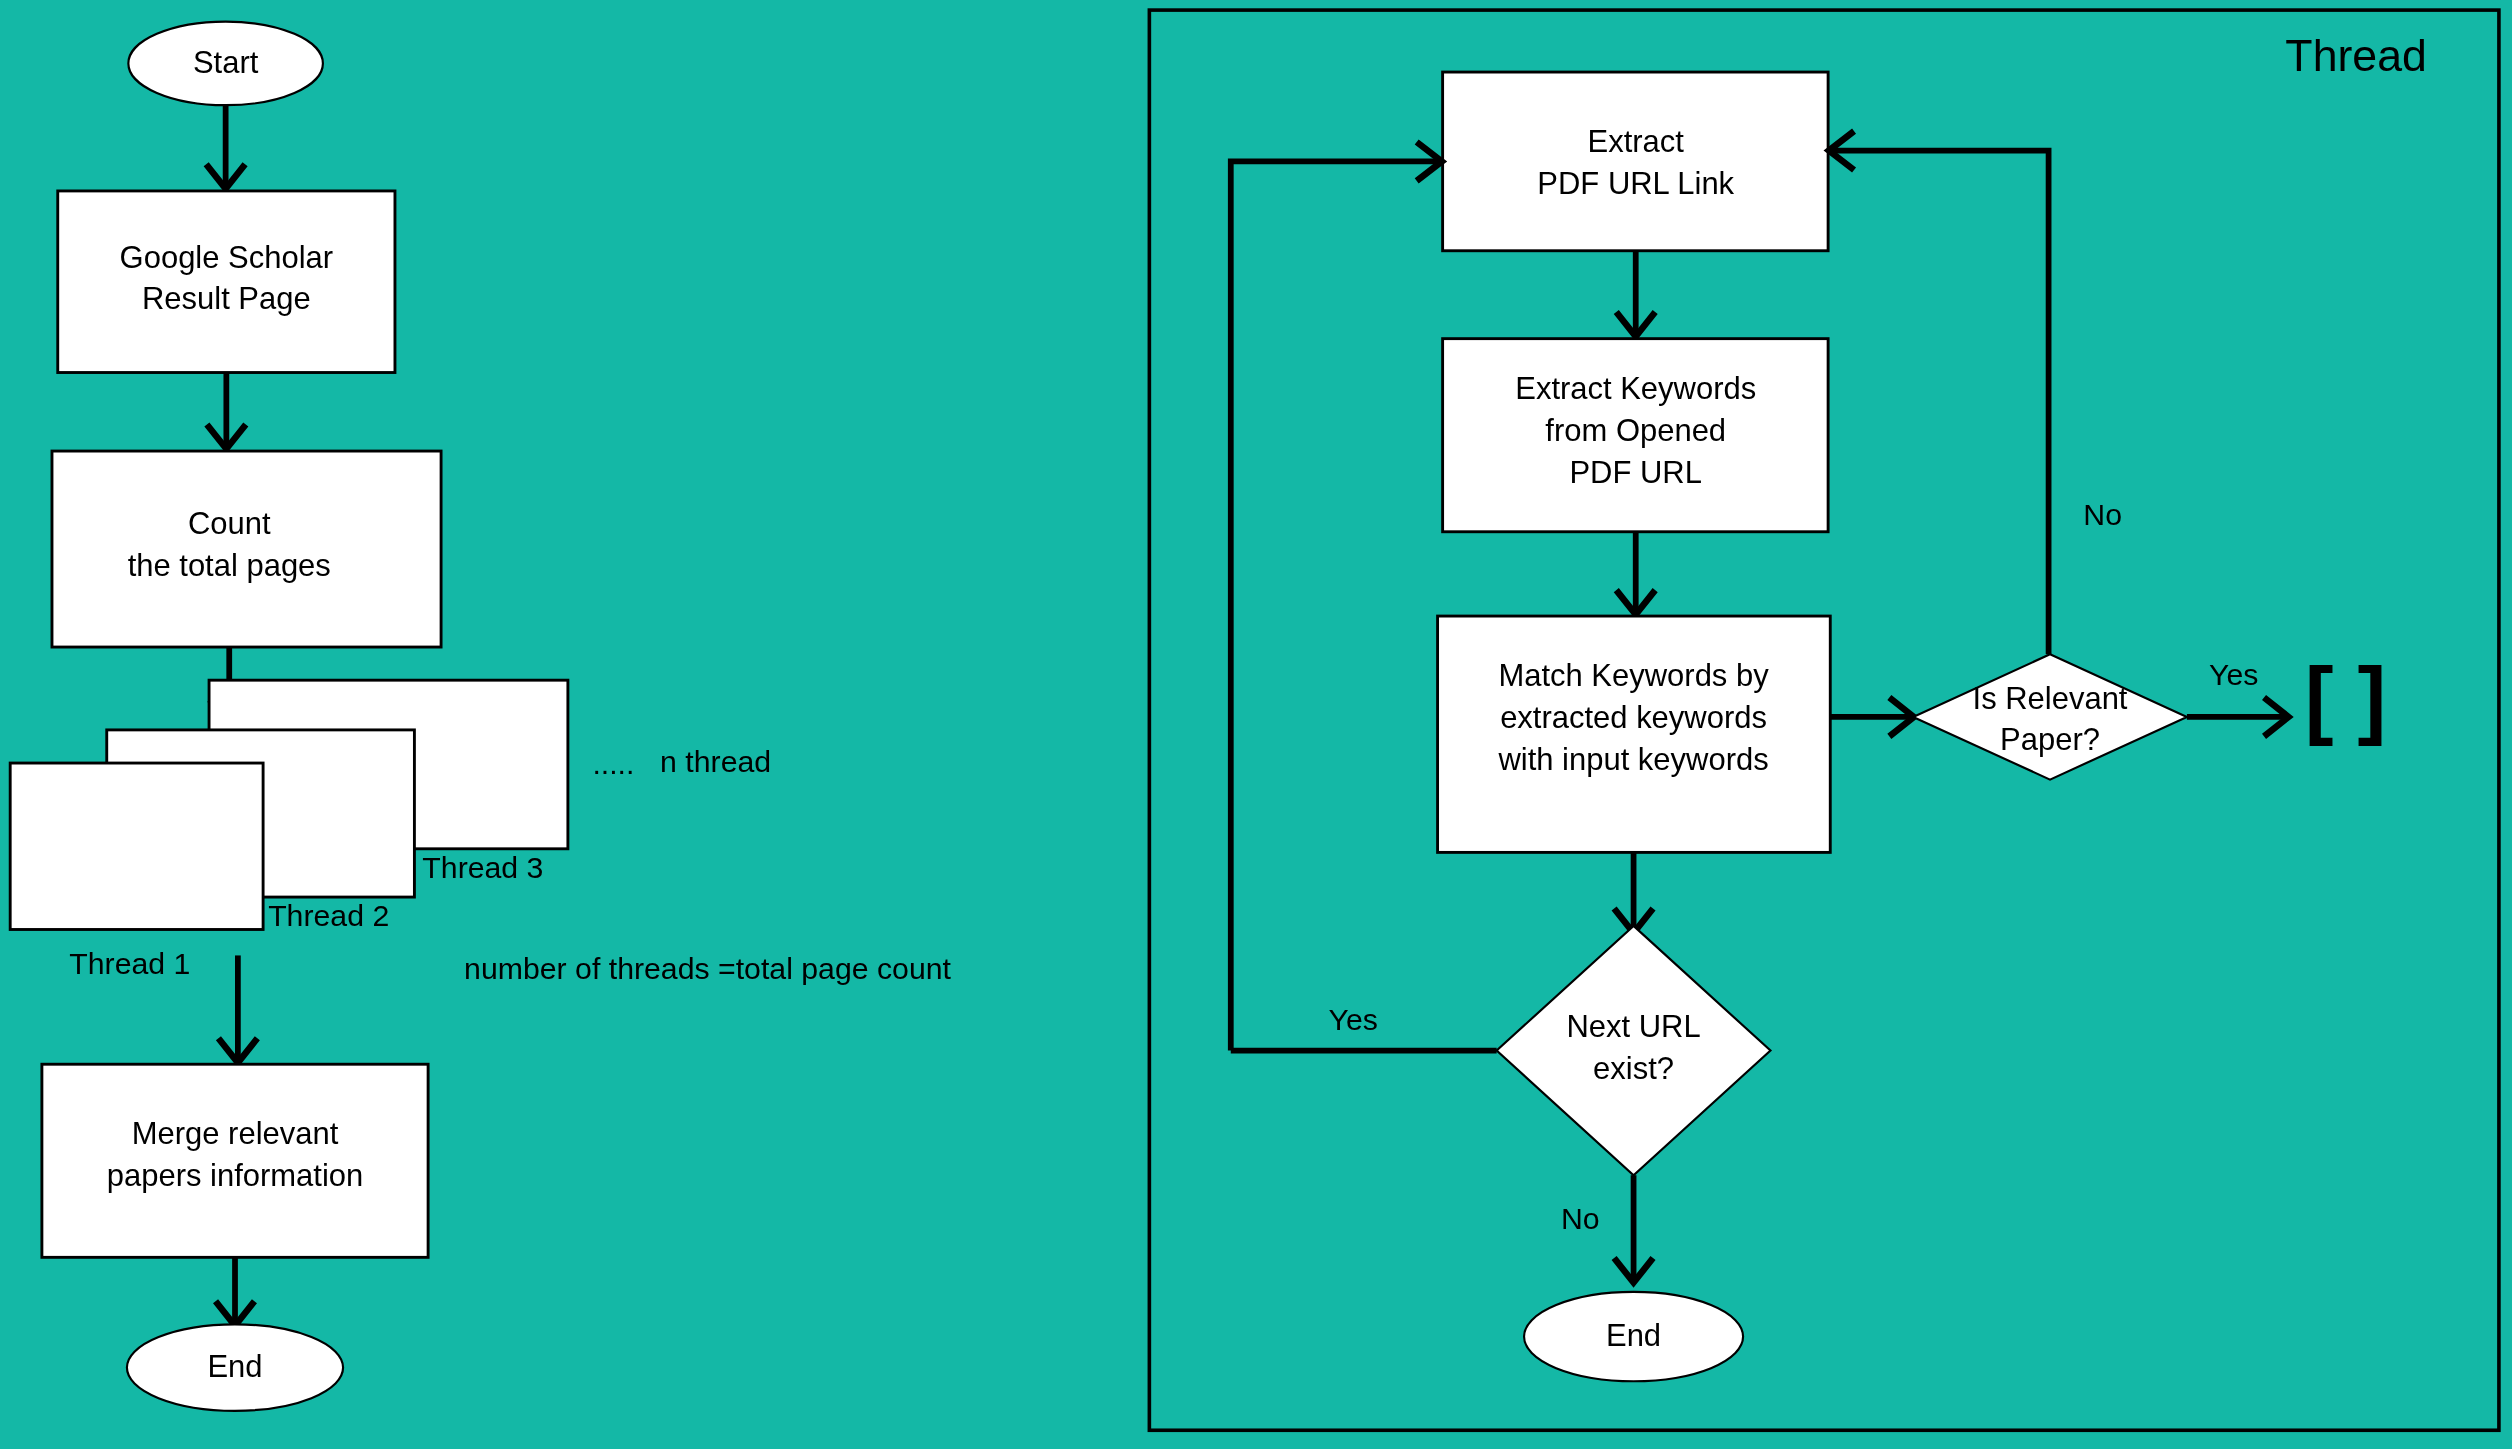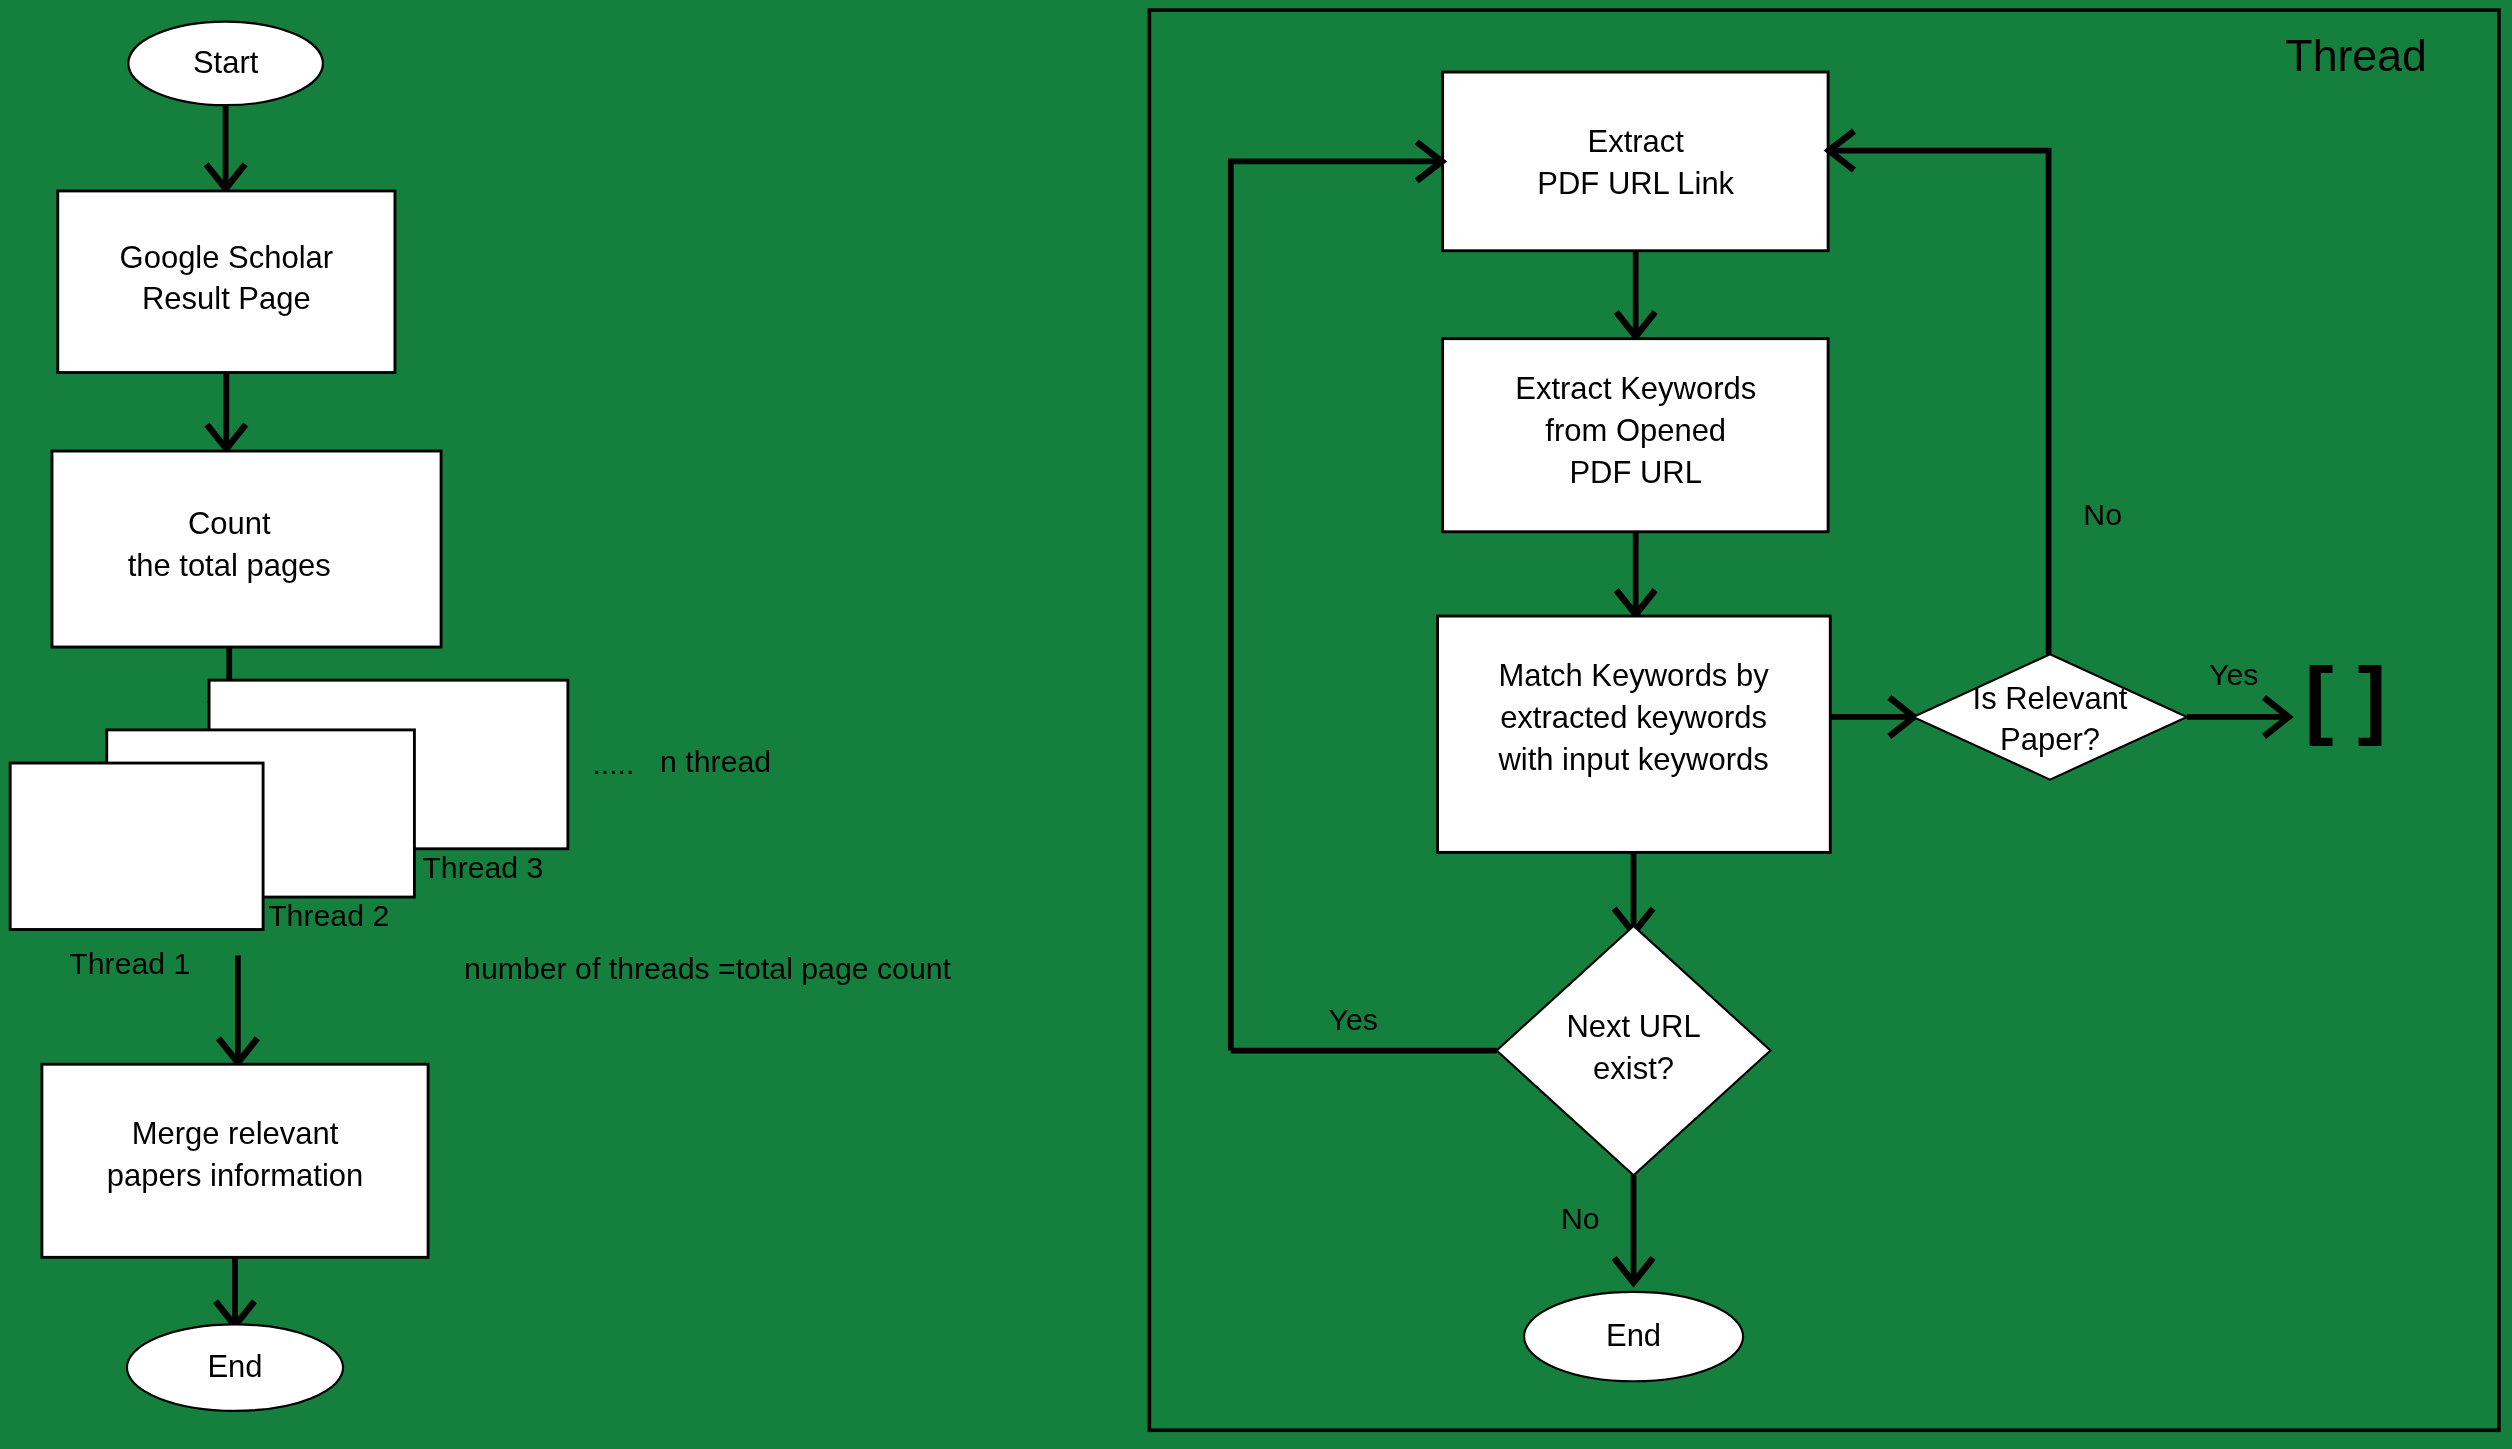--- a/index.html
+++ b/index.html
@@ -4,21 +4,21 @@
 <style>
   html, body {
     margin: 0;
     padding: 0;
     background: #ffffff;
   }
   #canvas-wrap {
     position: relative;
     width: 2512px;
     height: 1449px;
-    background: #15803d;
+    background: #14b8a6;
     font-family: "Liberation Sans", sans-serif;
   }
   svg#flowchart {
     display: block;
     width: 2512px;
     height: 1449px;
   }
   .shape-stroke {
     fill: #ffffff;
     stroke: #000000;

